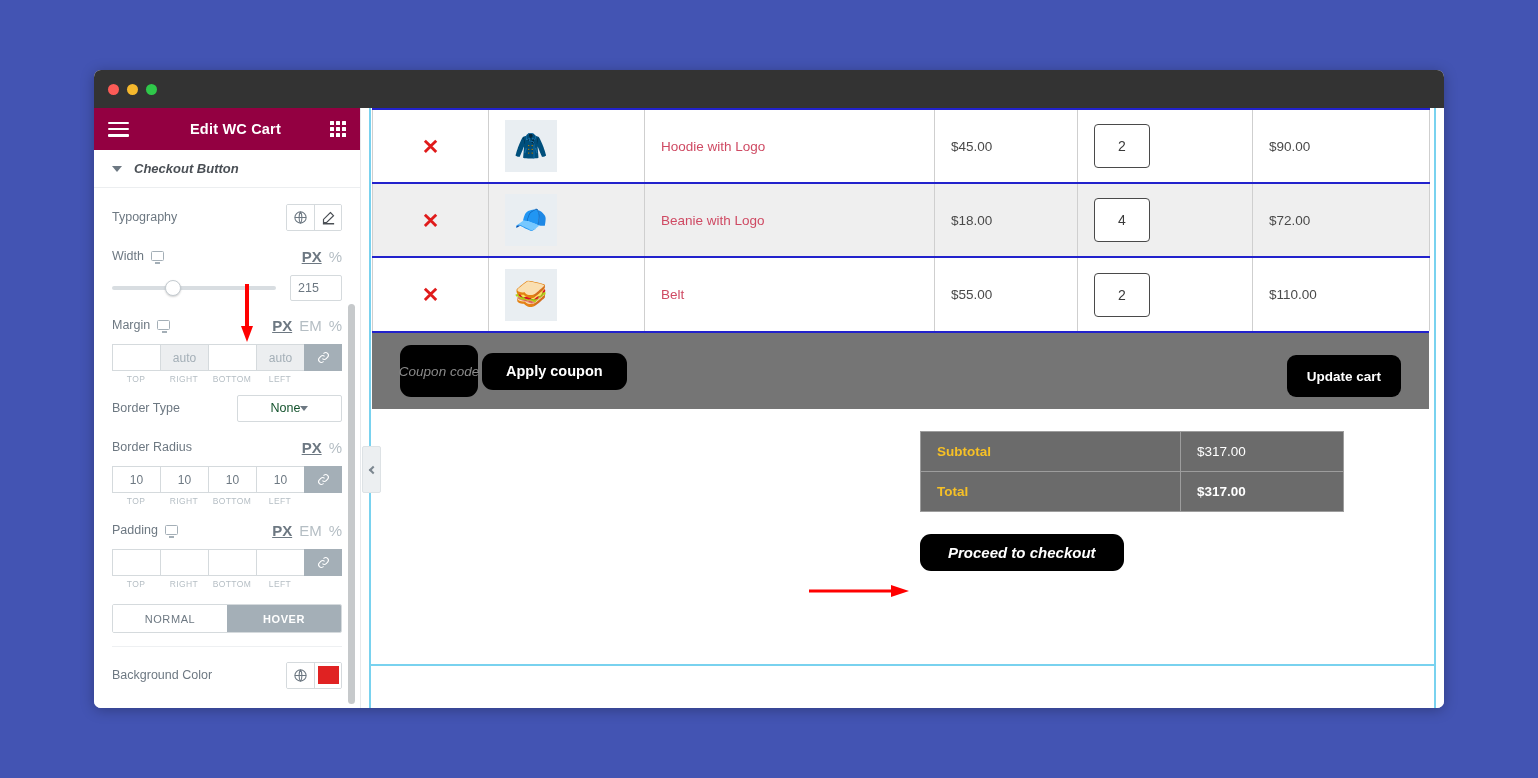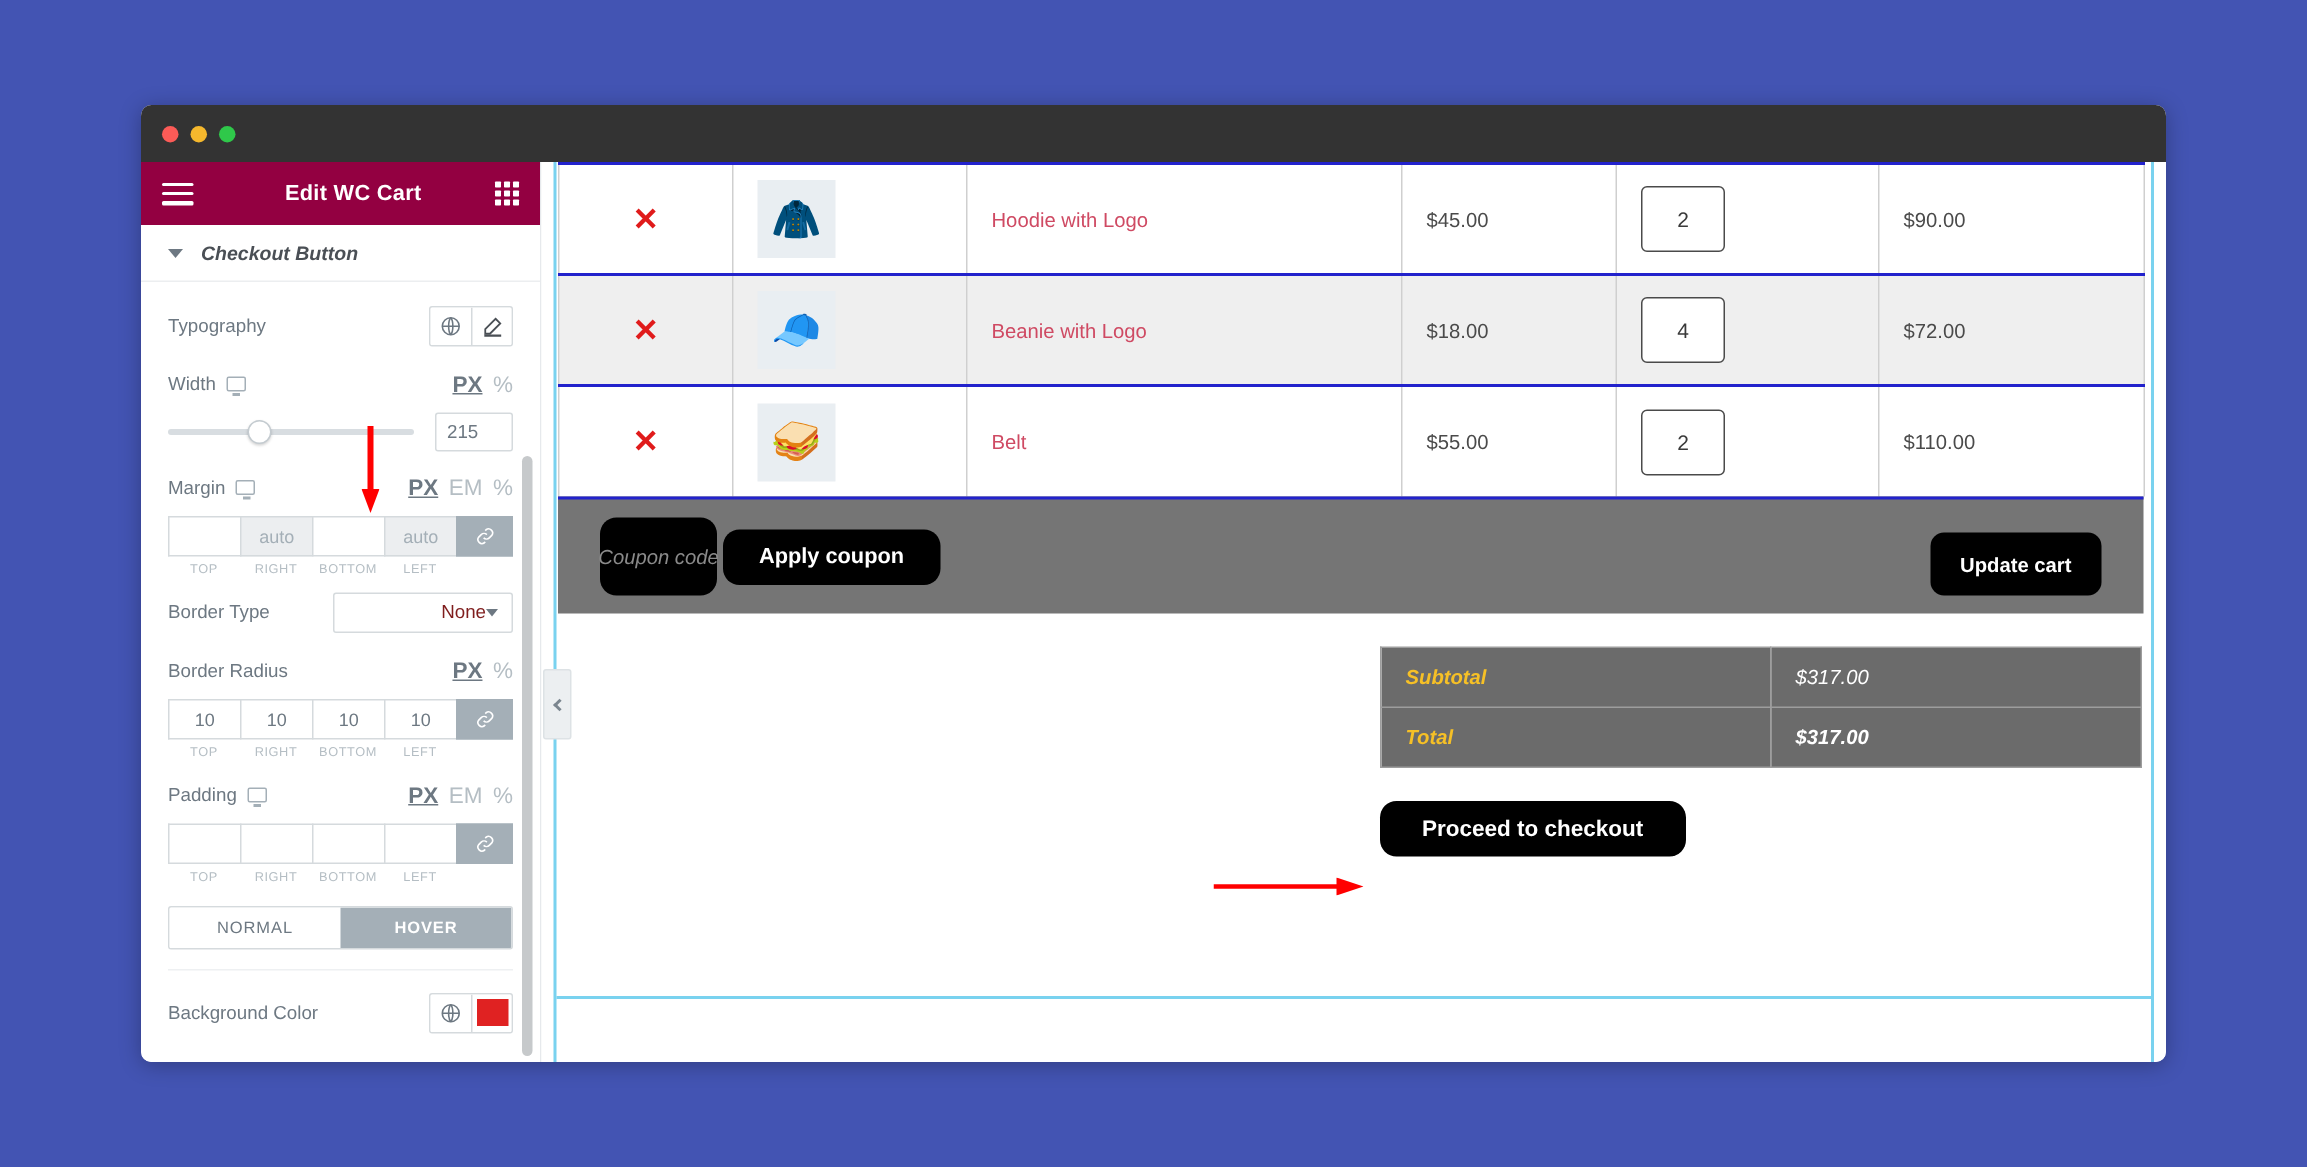--- a/index.html
+++ b/index.html
@@ -86,22 +86,22 @@
   .dim-group { display:flex; margin-top:4px; }
   .dim-cell { flex:1; height:27px; border:1px solid #d5dadd; border-right:none;
     display:flex;align-items:center;justify-content:center;font-size:12px;color:#6d7882; background:#fff;}
   .dim-cell.auto { background:#eceef0; color:#a4afb7; }
   .dim-link { width:38px;height:27px;background:#a4afb7;border:1px solid #a4afb7;
     display:flex;align-items:center;justify-content:center; }
   .dim-labels { display:flex; margin-top:3px; }
   .dim-labels span { flex:1; text-align:center; font-size:8.5px; color:#b5bec4; letter-spacing:.4px; }
   .dim-labels .sp { width:38px; flex:none; }
 
-  .select-box { width:120px;height:27px;border:1px solid #d5dadd;border-radius:2px;background:#fff;
-    display:flex;align-items:center;justify-content:flex-end;padding:0 9px;font-size:12.5px;color:#7f1d1d;}
+  .select-box { width:105px;height:27px;border:1px solid #d5dadd;border-radius:2px;background:#fff;
+    display:flex;align-items:center;justify-content:center;padding:0 9px;font-size:12.5px;color:#14532d;}
   .caret-sm { width:0;height:0;border-left:4.5px solid transparent;border-right:4.5px solid transparent;
     border-top:5.5px solid #6d7882; }
 
   .toggle-group { display:flex; border:1px solid #d5dadd; border-radius:2px; overflow:hidden; margin-top:6px; }
   .toggle-group div { flex:1; height:27px; display:flex; align-items:center; justify-content:center;
     font-size:11px; letter-spacing:.6px; color:#6d7882; background:#fff; }
   .toggle-group div.active { background:#a4afb7; color:#fff; font-weight:bold; }
 
   .sep { height:1px; background:#eef0f2; margin:13px 0; }
   .spacer { height:9px; }
@@ -166,27 +166,27 @@
     background:#000; color:#fff; border-radius:11px; font-weight:bold;
     display:flex;align-items:center;justify-content:center;
   }
   #apply-coupon { height:37px; padding:0 24px; font-size:14.5px; margin-left:4px; }
   #update-cart { height:42px; padding:0 20px; font-size:13.5px; position:absolute; right:28px; top:22px;
     border-radius:9px; }
 
   
   #totals-wrap { margin-left:1px; width:1057px; padding-top:22px; padding-left:548px; position:relative; }
   #cart-totals-title { color:#1b1bdd; font-size:30px; font-weight:bold; margin-bottom:14px; }
-  #totals-table { width:508px; border-collapse:collapse;font-style:italic; }
+  #totals-table { width:424px; border-collapse:collapse; }
   #totals-table td { background:#6b6b6b; height:40px; padding:0 16px; font-size:13.5px;
     border:1px solid #9d9d9d; }
   .tot-label { width:260px; color:#f6c026; font-weight:bold; }
   .tot-value { color:#fff;margin-left:20px; }
   .tot-value.bold { font-weight:bold; }
-  #checkout-row { margin-top:22px; display:flex; align-items:center; }
+  #checkout-row { margin-top:22px; display:flex; align-items:center;font-style:italic; }
   #checkout-btn { height:37px; padding:0 28px; font-size:15px; border-radius:11px; }
   #checkout-arrow { position:absolute; left:437px; top:176px; width:100px; height:12px; }
   #preview-bottom-border { position:absolute; left:0; right:0; top:556px; height:2px; background:#79d2ef; }
 </style>
 </head>
 <body>
 
 <div id="window">
 
   <div id="titlebar">

